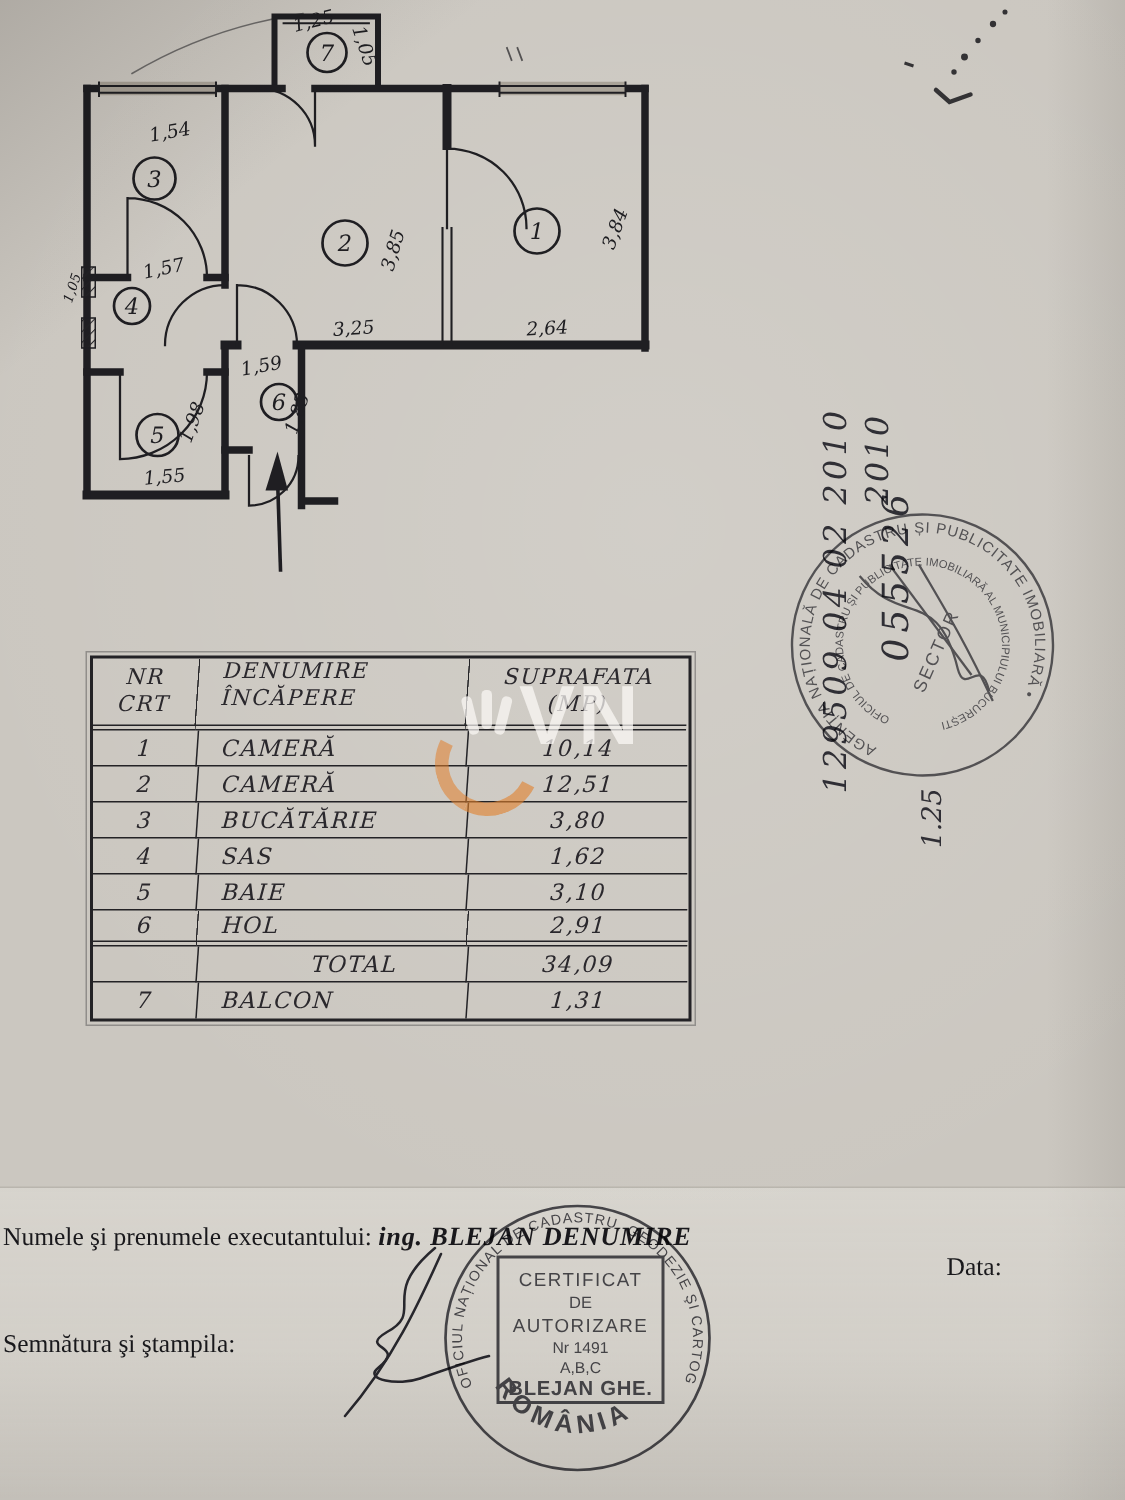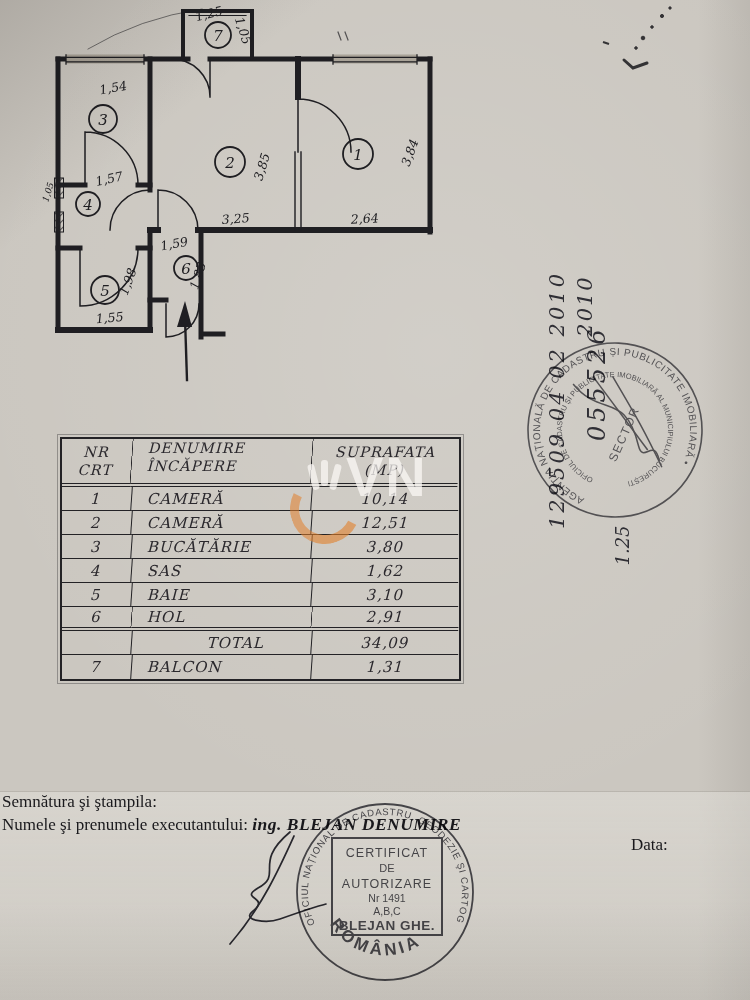--- a/index.html
+++ b/index.html
@@ -53,21 +53,21 @@
   .ann{position:absolute;font-family:"DejaVu Serif",serif;font-style:italic;color:#3a3a44;
     transform:rotate(-90deg);text-align:center;mix-blend-mode:multiply;white-space:nowrap;}
   .ann-reg{left:412px;top:388px;width:290px;font-size:21px;letter-spacing:3px;}
   .ann-year{left:550px;top:294px;width:70px;font-size:21px;letter-spacing:2px;}
   .ann-file{left:542px;top:372px;width:110px;font-size:24px;letter-spacing:4px;}
   .ann-scale{left:592px;top:535px;width:60px;font-size:18px;}
 
   
   .f-line{position:absolute;color:#1d1d22;font-size:17px;mix-blend-mode:multiply;}
   .f1{left:2px;top:814px;}
-  .f2{left:2px;top:792px;}
+  .f2{left:2px;top:886px;}
   .f-data{left:587px;top:835px;margin-left:44px;}
   .f-exec{font-weight:bold;font-style:italic;font-size:17.5px;letter-spacing:.5px;}
 </style>
 </head>
 <body>
 
 <div class="bottom-strip"></div>
 
 <svg class="ink" style="left:40px;top:2px;" width="420" height="405" viewBox="0 0 420 405">
   <defs>

